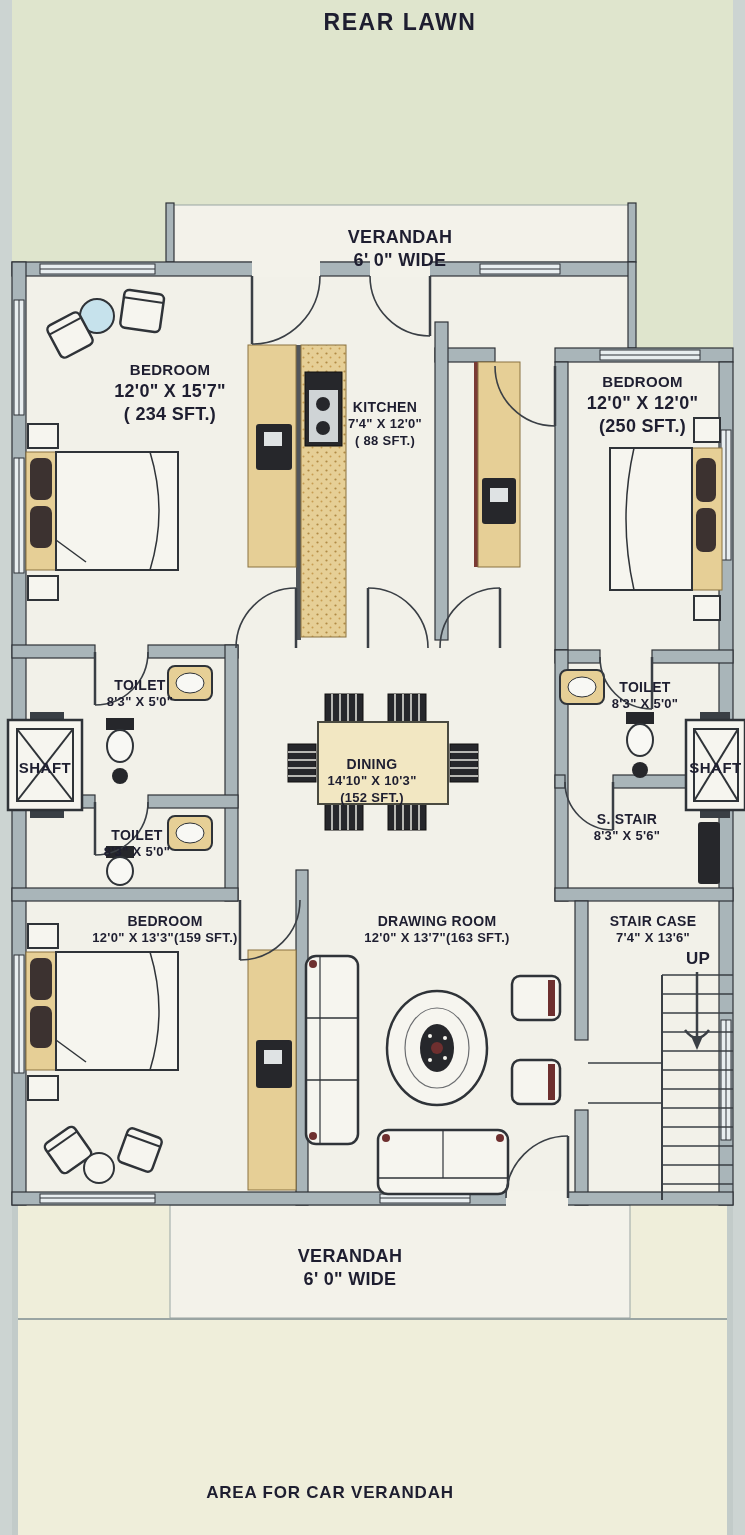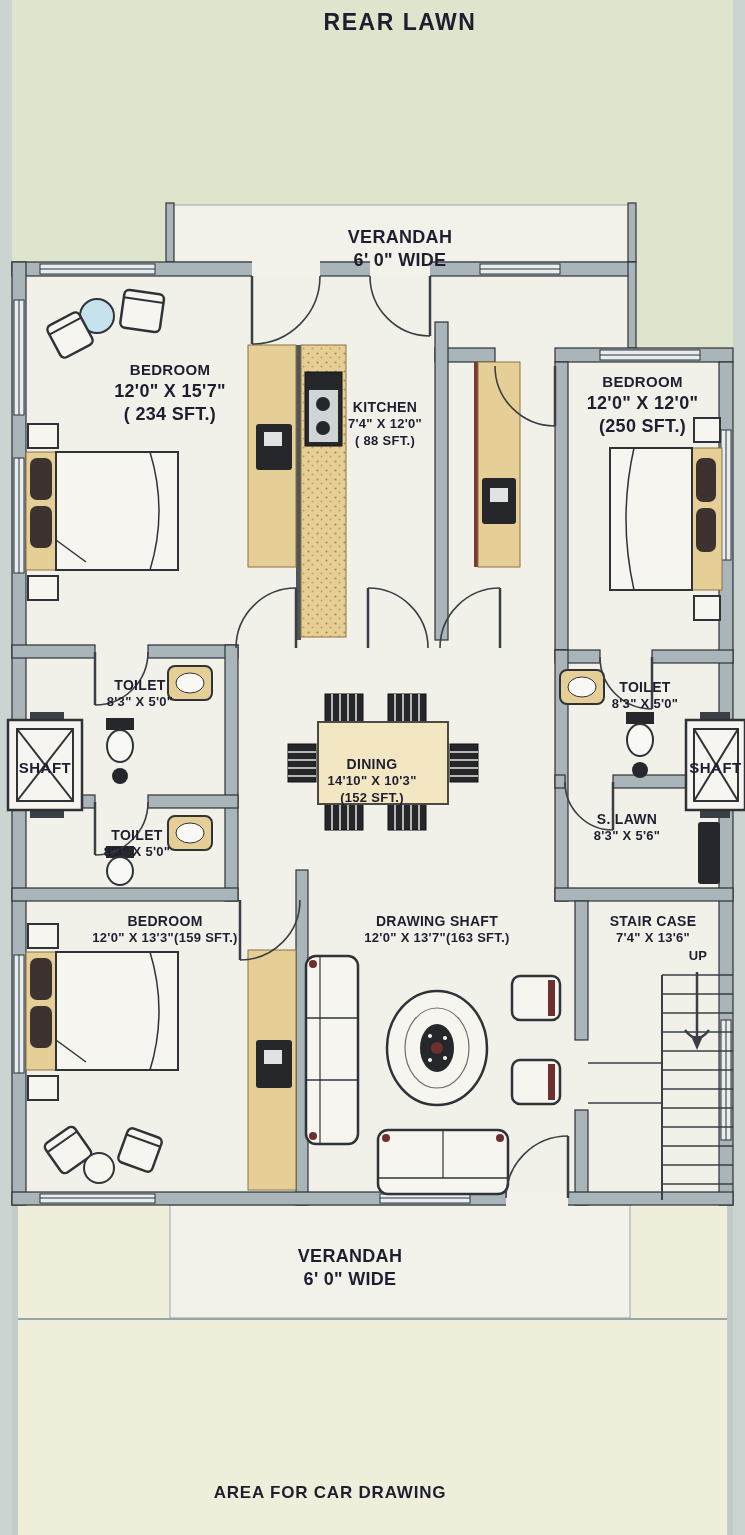--- a/index.html
+++ b/index.html
@@ -13,21 +13,21 @@
     position:absolute;text-align:center;color:#1e1e30;font-weight:bold;
     line-height:1.3;letter-spacing:.3px;white-space:nowrap;
   }
   .lbl .ln{font-size:18px;}
   .lbl .nm{font-size:15px;}
   .big{font-size:23px;letter-spacing:1.5px;}
   .mid{font-size:17px;letter-spacing:.8px;}
   .sm .nm{font-size:14px;}
   .sm .ln{font-size:13px;}
   .shaft{font-size:15px;letter-spacing:.5px;}
-  .up{font-size:13px;}
+  .up{font-size:17px;}
 </style>
 </head>
 <body>
 
 <div class="plan">
 
 <svg class="layer" width="745" height="1535" viewBox="0 0 745 1535">
   <defs>
     <pattern id="speck" width="9" height="9" patternUnits="userSpaceOnUse">
       <rect width="9" height="9" fill="#e6cf96"></rect>
@@ -410,45 +410,45 @@
 </div>
 
 <div class="lbl sm" style="left:590px;top:678px;width:110px;">
   <div class="nm">TOILET</div>
   <div class="ln">8'3" X 5'0"</div>
 </div>
 
 <div class="lbl shaft" style="left:686px;top:758px;width:59px;">SHAFT</div>
 
 <div class="lbl sm" style="left:572px;top:810px;width:110px;">
-  <div class="nm">S. LAWN</div>
+  <div class="nm">S. STAIR</div>
   <div class="ln">8'3" X 5'6"</div>
 </div>
 
 <div class="lbl sm" style="left:82px;top:826px;width:110px;">
   <div class="nm">TOILET</div>
   <div class="ln">8'3" X 5'0"</div>
 </div>
 
 <div class="lbl sm" style="left:50px;top:912px;width:230px;">
   <div class="nm">BEDROOM</div>
   <div class="ln">12'0" X 13'3"(159 SFT.)</div>
 </div>
 
 <div class="lbl sm" style="left:328px;top:912px;width:218px;">
-  <div class="nm">DRAWING SHAFT</div>
+  <div class="nm">DRAWING ROOM</div>
   <div class="ln">12'0" X 13'7"(163 SFT.)</div>
 </div>
 
 <div class="lbl sm" style="left:588px;top:912px;width:130px;">
   <div class="nm">STAIR CASE</div>
   <div class="ln">7'4" X 13'6"</div>
 </div>
 <div class="lbl up" style="left:678px;top:948px;width:40px;">UP</div>
 
 <div class="lbl" style="left:260px;top:1245px;width:180px;">
   <div class="ln">VERANDAH</div>
   <div class="ln">6' 0" WIDE</div>
 </div>
 
-<div class="lbl mid" style="left:170px;top:1482px;width:320px;">AREA FOR CAR DRAWING</div>
+<div class="lbl mid" style="left:170px;top:1482px;width:320px;">AREA FOR CAR VERANDAH</div>
 
 </div>
 
 </body></html>

